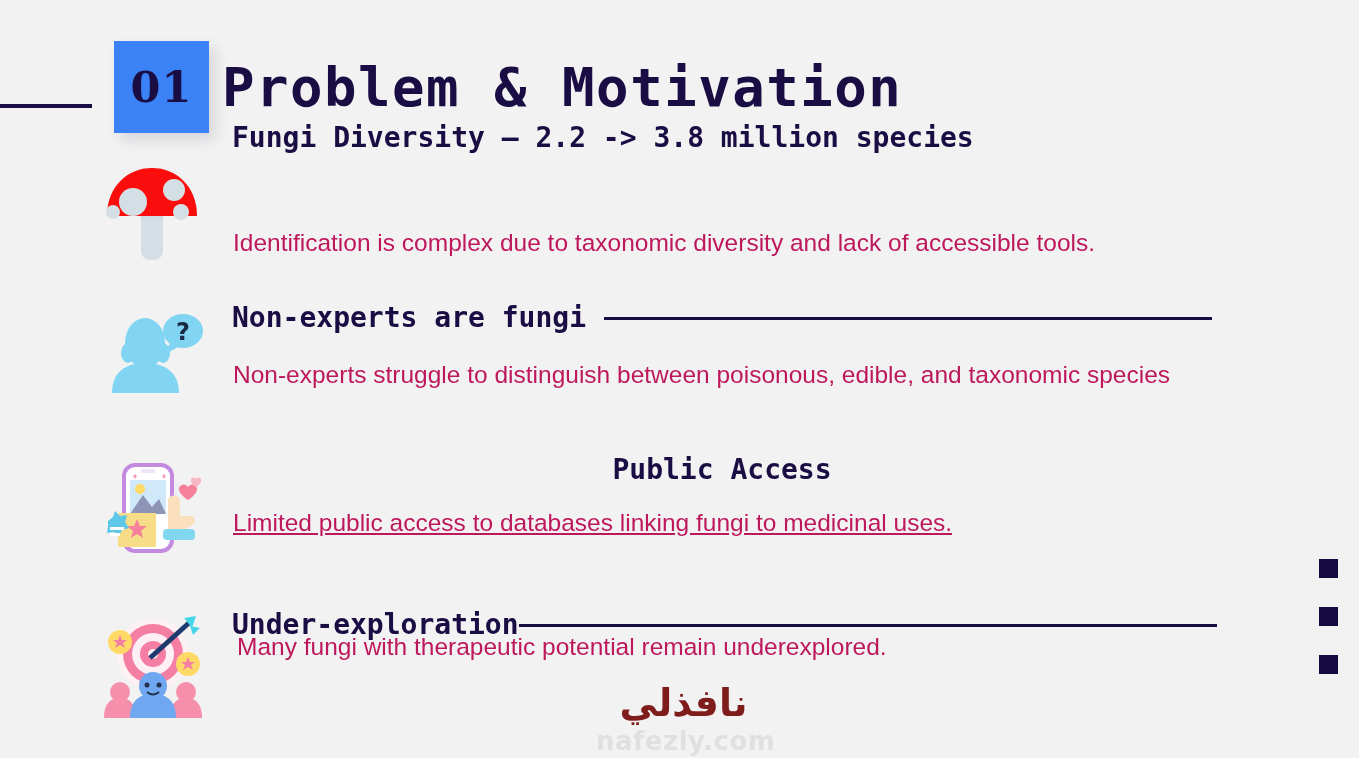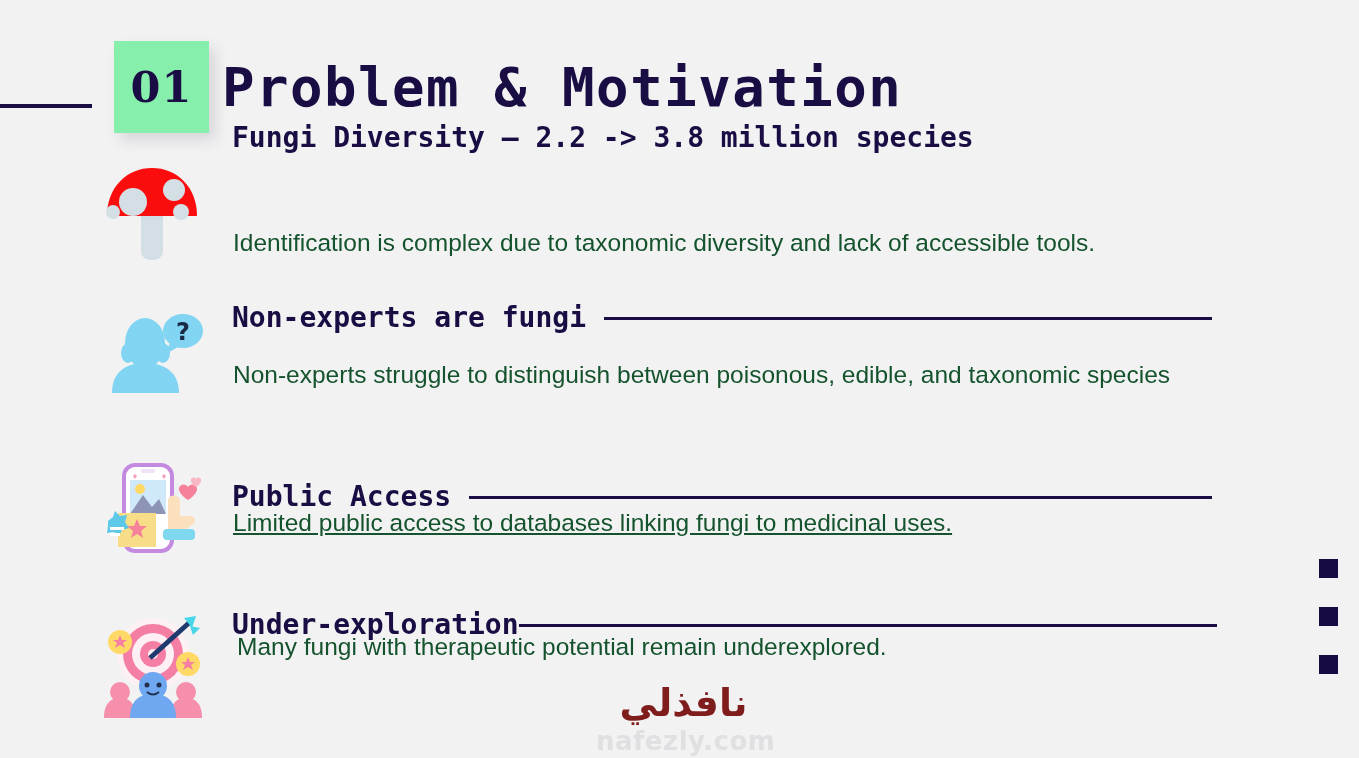--- a/index.html
+++ b/index.html
@@ -33,21 +33,21 @@
     height: 4px;
     background: #1a0d44;
   }
 
   .num-badge {
     position: absolute;
     left: 114px;
     top: 41px;
     width: 95px;
     height: 92px;
-    background: #86efac;
+    background: #3b82f6;
     box-shadow: 6px 7px 13px rgba(120,118,130,0.22);
     display: flex;
     align-items: center;
     justify-content: center;
   }
 
   .num-badge span {
     font-family: "DejaVu Serif", serif;
     font-weight: 700;
     font-size: 43px;
@@ -108,34 +108,34 @@
     flex: 1 1 auto;
     margin-left: 18px;
   }
 
   .sec-body {
     position: absolute;
     left: 233px;
     font-family: "Liberation Sans", sans-serif;
     font-size: 24.5px;
     line-height: 30px;
-    color: #14532d;
+    color: #be185d;
     white-space: nowrap;
   }
 
   
   #sec-1 .sec-head   { top: 113px; width: 840px; }
   #sec-1 .sec-body   { top: 228px; }
   #sec-1 .sec-icon   { left: 97px; top: 160px; }
 
   #sec-2 .sec-head   { top: 293px; width: 980px; }
   #sec-2 .sec-body   { top: 360px; }
   #sec-2 .sec-icon   { left: 100px; top: 303px; }
 
-  #sec-3 .sec-head   { top: 472px; width: 980px; }
+  #sec-3 .sec-head   { top: 445px; width: 980px; flex-direction: column; }
   #sec-3 .sec-body   { top: 508px; text-decoration: underline; }
   #sec-3 .sec-icon   { left: 100px; top: 455px; }
 
   #sec-4 .sec-head   { top: 600px; width: 985px; }
   #sec-4 .sec-body   { top: 632px; }
   #sec-4 .sec-icon   { left: 98px; top: 608px; }
 
   #sec-4 .sec-head .sec-rule { margin-left: 0px; }
   #sec-4 .sec-body { left: 237px; }
 

